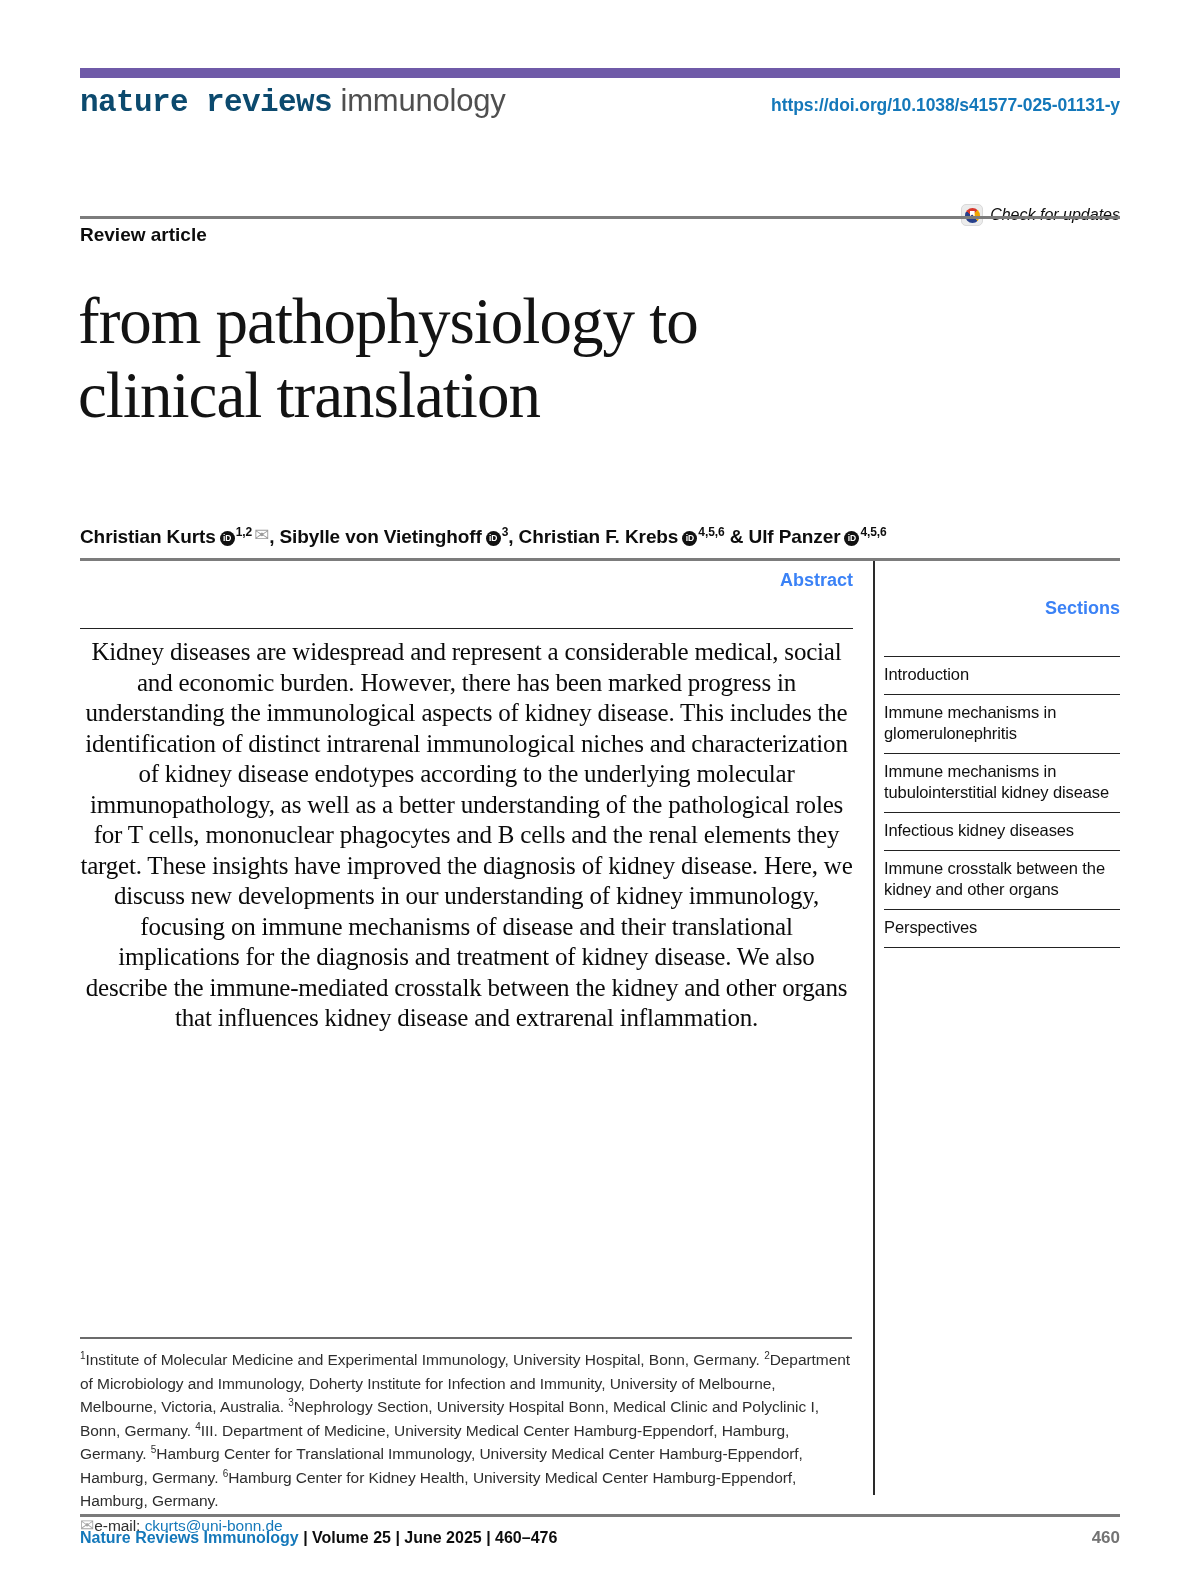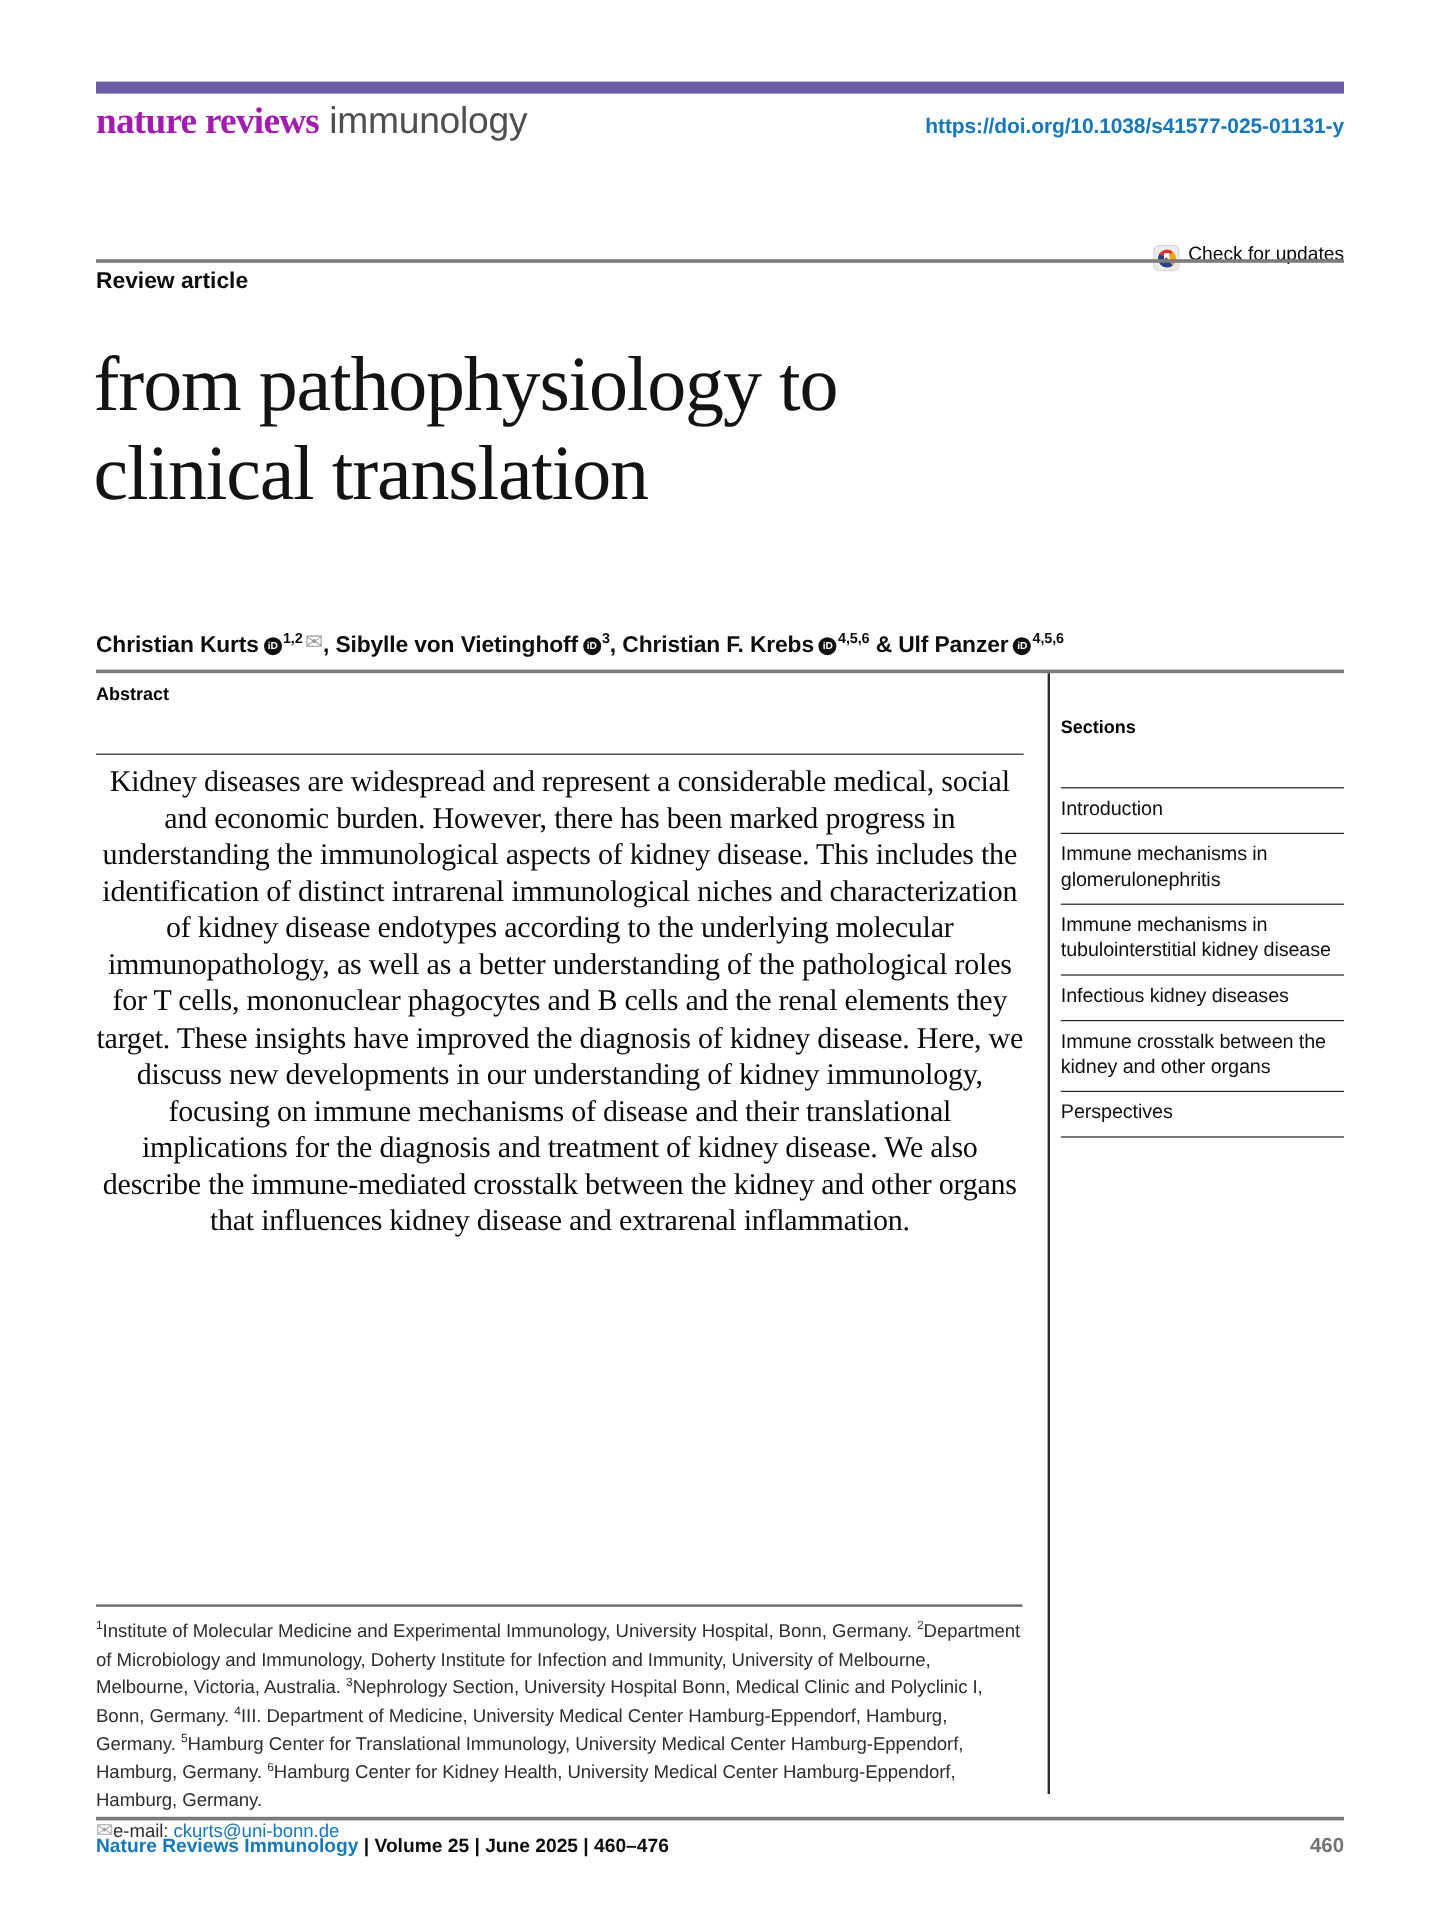--- a/index.html
+++ b/index.html
@@ -11,28 +11,28 @@
     font-family:"Liberation Sans", sans-serif;
     color:#111;
     overflow:hidden;
   }
   
   .topbar { position:absolute; left:80px; top:68px; width:1040px; height:10px; background:#6f5aa8; }
 
   
   .masthead { position:absolute; left:80px; top:84px; width:1040px; display:flex; justify-content:space-between; align-items:baseline; }
   .brand { font-size:31px; line-height:34px; white-space:nowrap; }
-  .brand-bold { font-family:Liberation Serif, serif; font-weight:700; letter-spacing:-0.6px; color:#a21caf; }
+  .brand-bold { font-family:Liberation Mono, monospace; font-weight:700; letter-spacing:-0.6px; color:#0c4a6e; }
   .brand-light { font-weight:400; color:#4f4f4f; letter-spacing:-0.2px; }
   .doi-link { font-size:17.5px; font-weight:600; color:#1478ba; text-decoration:none; letter-spacing:-0.1px; cursor:pointer; }
 
   
   .typerow { position:absolute; left:80px; top:184px; width:1040px; display:flex; justify-content:space-between; align-items:center; }
   .type-label { font-size:19px; font-weight:700; color:#0d0d0d;margin-top:40px; }
-  .check-updates { display:flex; gap:7px; cursor:pointer; }
+  .check-updates { display:flex; align-items:center; gap:7px; cursor:pointer;font-style:italic; }
   .check-label { font-size:16px; font-weight:500; color:#0d0d0d; }
   .crossmark { width:22px; height:22px; border-radius:5px; background:#ececec; border:1px solid #d9d9d9; display:flex; align-items:center; justify-content:center; }
   .crossmark-circle { width:15px; height:15px; border-radius:50%; position:relative;
     background:conic-gradient(from 140deg, #27408b 0 45%, #d7382d 45% 72%, #f0a500 72% 100%); }
   .crossmark-circle::after { content:""; position:absolute; left:5px; top:3px; width:5px; height:6px; background:#fff;
     clip-path:polygon(0 0, 100% 0, 100% 100%, 50% 65%, 0 100%); }
 
   .rule1 { position:absolute; left:80px; top:216px; width:1040px; height:2.5px; background:#7c7c7c; }
 
   
@@ -44,21 +44,21 @@
   .authors { position:absolute; left:80px; top:524px; width:1040px; font-size:19px; font-weight:700; color:#0d0d0d; letter-spacing:-0.1px; }
   .authors sup { font-size:12px; font-weight:600; vertical-align:super; line-height:0; }
   .orcid { display:inline-block; width:15px; height:15px; border-radius:50%; background:#111; color:#fff;
     font-size:8.5px; font-weight:700; text-align:center; line-height:15px; vertical-align:2px; margin-left:4px; margin-right:1px; cursor:pointer; }
   .mail-icon { color:#9c9c9c; font-size:18px; font-weight:400; vertical-align:2px; margin-left:2px; cursor:pointer; }
 
   .rule2 { position:absolute; left:80px; top:558px; width:1040px; height:2.5px; background:#7c7c7c; }
 
   
   .left-col { position:absolute; left:80px; top:561px; width:773px; }
-  .colhead { font-size:15px; font-weight:700; color:#000000; padding-top:9px; height:67px; }
+  .colhead { font-size:18px; font-weight:700; color:#3b82f6; padding-top:9px; height:67px;text-align:right; }
   .abstract-body { border-top:1.5px solid #222; padding-top:8px;
     font-family:"Liberation Serif", serif; font-size:25px; line-height:30.5px; letter-spacing:-0.2px; color:#0a0a0a;text-align:center; }
 
   .divider { position:absolute; left:873px; top:561px; width:1.5px; height:934px; background:#2a2a2a; }
 
   .right-col { position:absolute; left:884px; top:561px; width:236px;margin-top:28px; }
   .sections-list { list-style:none; }
   .sections-list li { border-top:1.5px solid #222; padding:7px 0 9px; font-size:16.5px; line-height:21px;
     font-weight:500; letter-spacing:-0.1px; color:#101010; cursor:pointer; }
   .sections-list li:last-child { border-bottom:1.5px solid #222; }

